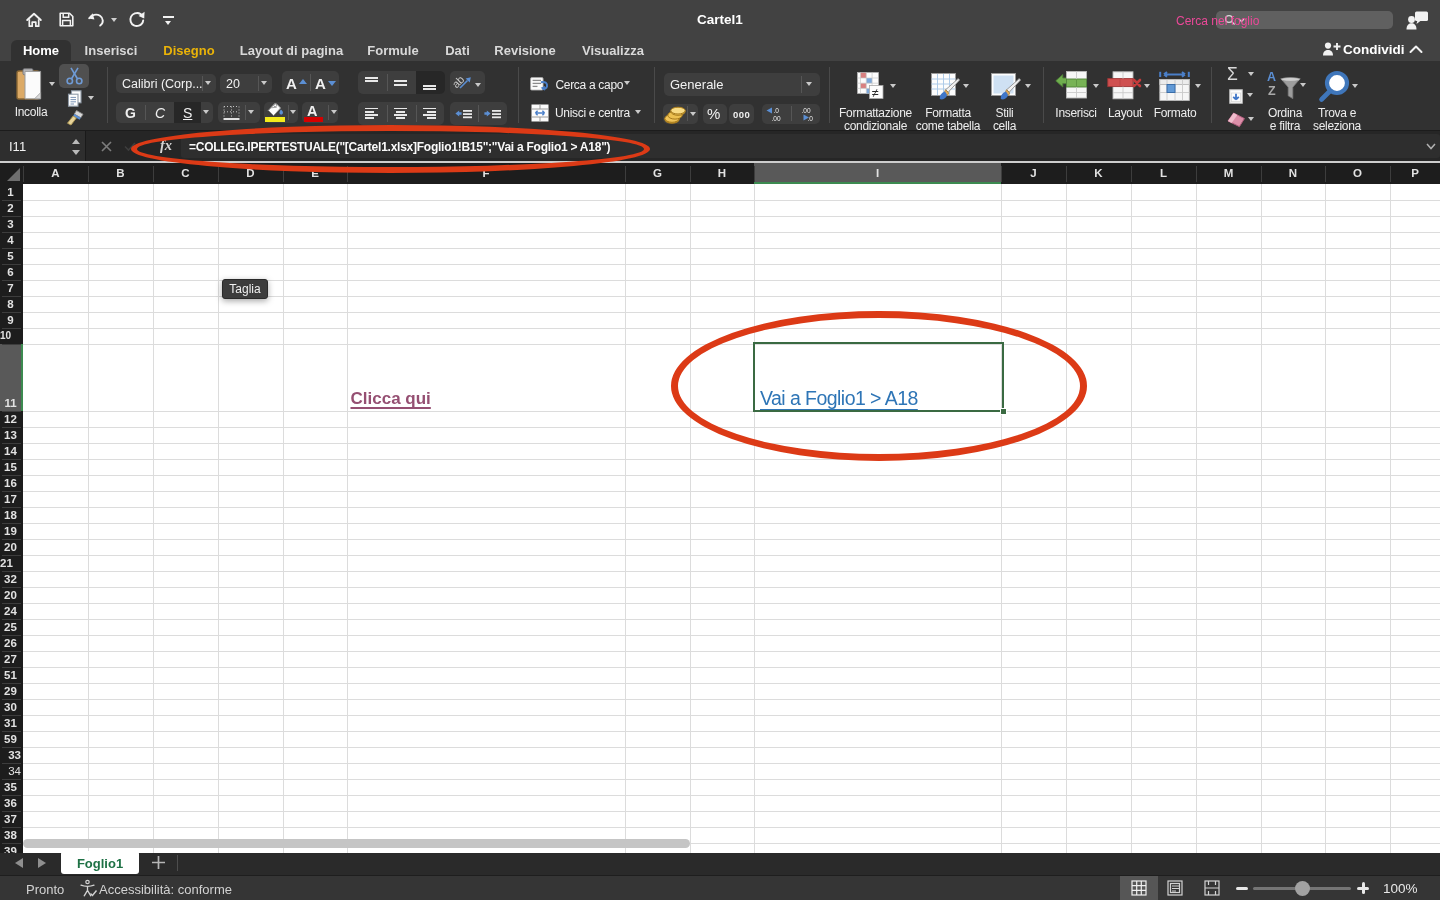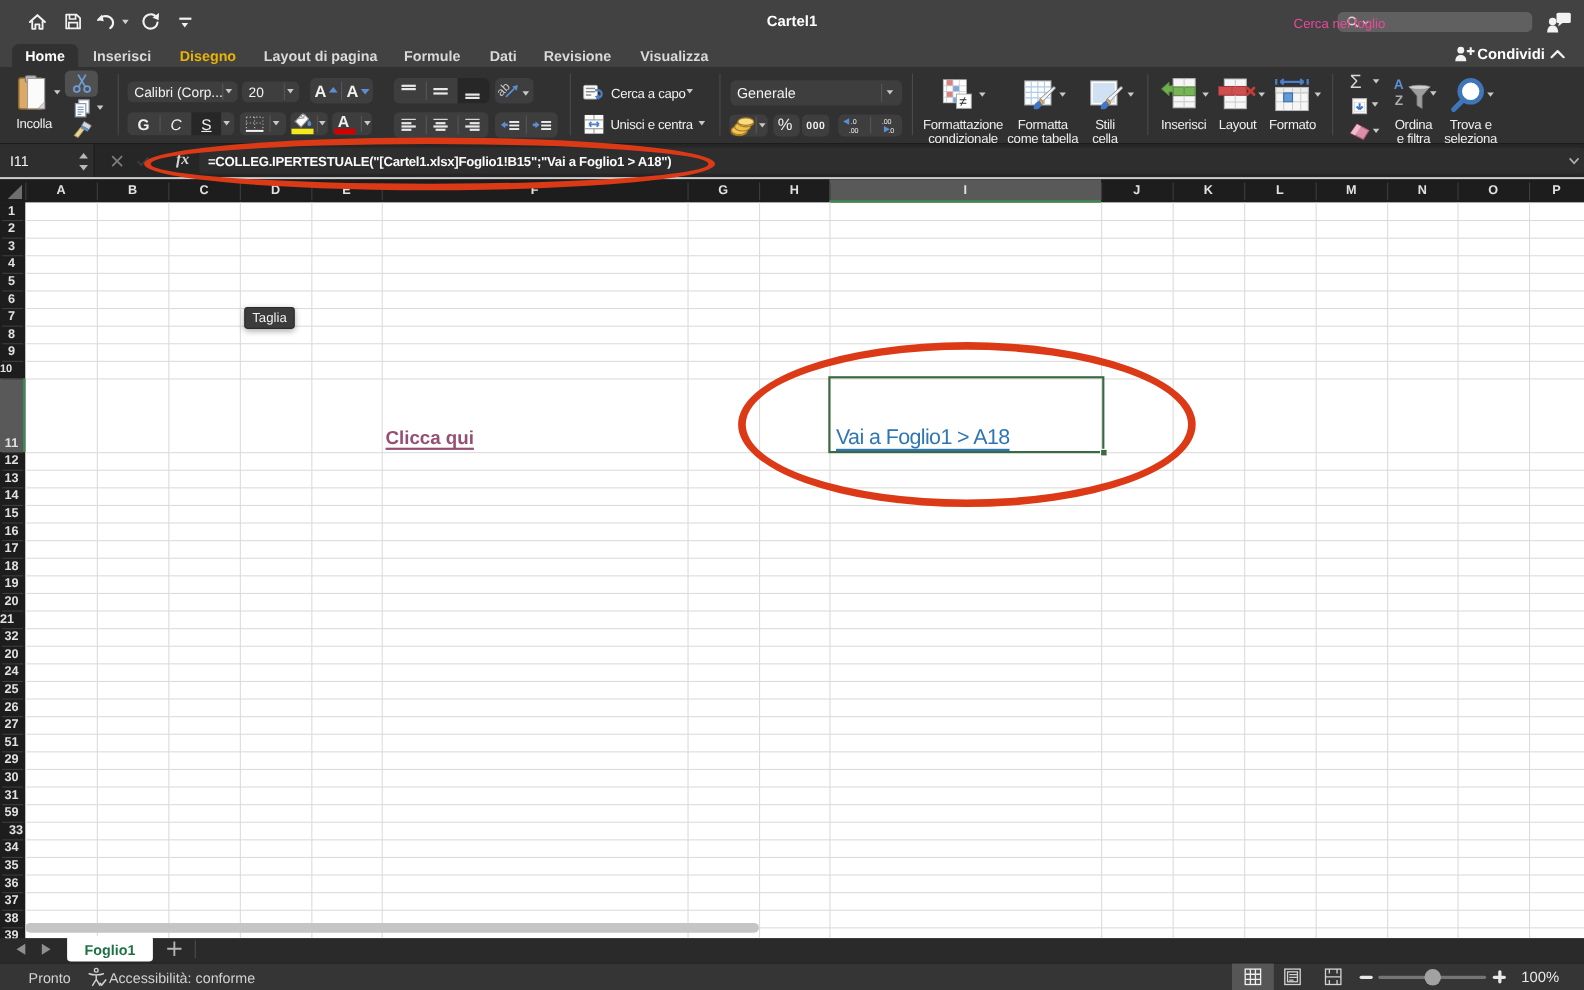--- a/index.html
+++ b/index.html
@@ -507,21 +507,21 @@
 <div class="abs" style="left:0;top:605.0px;width:21px;text-align:center;color:#e2e2e2;font-size:11.5px;font-weight:bold">24</div>
 <div class="abs" style="left:0;top:621.0px;width:21px;text-align:center;color:#e2e2e2;font-size:11.5px;font-weight:bold">25</div>
 <div class="abs" style="left:0;top:637.0px;width:21px;text-align:center;color:#e2e2e2;font-size:11.5px;font-weight:bold">26</div>
 <div class="abs" style="left:0;top:653.0px;width:21px;text-align:center;color:#e2e2e2;font-size:11.5px;font-weight:bold">27</div>
 <div class="abs" style="left:0;top:669.0px;width:21px;text-align:center;color:#e2e2e2;font-size:11.5px;font-weight:bold">51</div>
 <div class="abs" style="left:0;top:685.0px;width:21px;text-align:center;color:#e2e2e2;font-size:11.5px;font-weight:bold">29</div>
 <div class="abs" style="left:0;top:701.0px;width:21px;text-align:center;color:#e2e2e2;font-size:11.5px;font-weight:bold">30</div>
 <div class="abs" style="left:0;top:717.0px;width:21px;text-align:center;color:#e2e2e2;font-size:11.5px;font-weight:bold">31</div>
 <div class="abs" style="left:0;top:733.0px;width:21px;text-align:center;color:#e2e2e2;font-size:11.5px;font-weight:bold">59</div>
 <div class="abs" style="left:0;top:749.0px;width:21px;text-align:right;color:#e2e2e2;font-size:11.5px;font-weight:bold">33</div>
-<div class="abs" style="left:0;top:765.0px;width:21px;text-align:center;color:#e2e2e2;font-size:11.5px;font-weight:bold">34</div>
+<div class="abs" style="left:0;top:765.0px;width:21px;text-align:right;color:#e2e2e2;font-size:11.5px;font-weight:normal">34</div>
 <div class="abs" style="left:0;top:781.0px;width:21px;text-align:center;color:#e2e2e2;font-size:11.5px;font-weight:bold">35</div>
 <div class="abs" style="left:0;top:797.0px;width:21px;text-align:center;color:#e2e2e2;font-size:11.5px;font-weight:bold">36</div>
 <div class="abs" style="left:0;top:813.0px;width:21px;text-align:center;color:#e2e2e2;font-size:11.5px;font-weight:bold">37</div>
 <div class="abs" style="left:0;top:829.0px;width:21px;text-align:center;color:#e2e2e2;font-size:11.5px;font-weight:bold">38</div>
 <div class="abs" style="left:0;top:844.5px;width:21px;text-align:center;color:#e2e2e2;font-size:11.5px;font-weight:bold">39</div>
 <div class="abs" style="left:2px;top:200px;width:19px;height:1px;background:#3d3d3d"></div>
 <div class="abs" style="left:2px;top:216px;width:19px;height:1px;background:#3d3d3d"></div>
 <div class="abs" style="left:2px;top:232px;width:19px;height:1px;background:#3d3d3d"></div>
 <div class="abs" style="left:2px;top:248px;width:19px;height:1px;background:#3d3d3d"></div>
 <div class="abs" style="left:2px;top:264px;width:19px;height:1px;background:#3d3d3d"></div>

